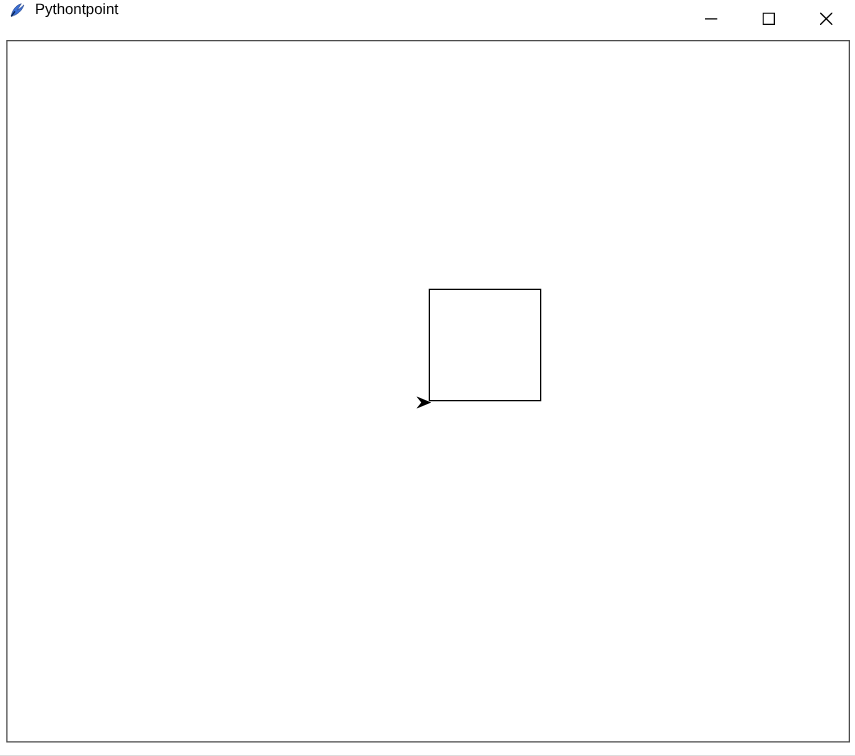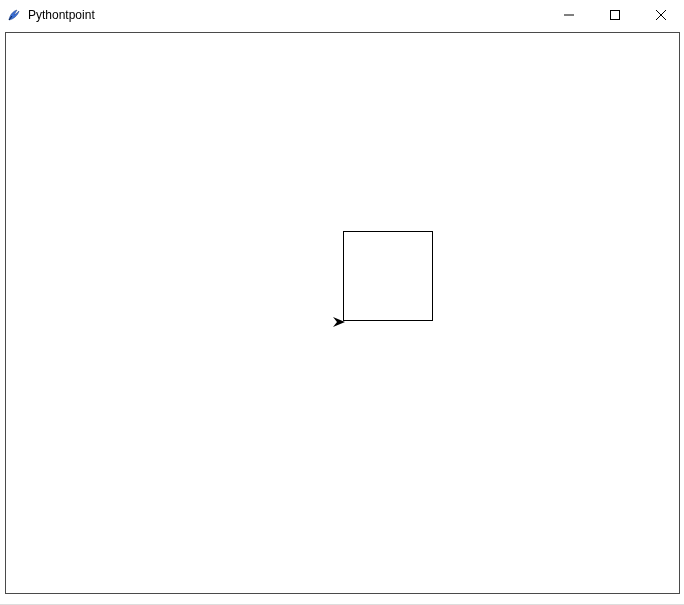--- a/index.html
+++ b/index.html
@@ -15,21 +15,20 @@
       width: 684px;
       height: 605px;
       background: #fff;
       display: flex;
       flex-direction: column;
       border-bottom: 1px solid #ddd;
     }
     .titlebar {
       height: 30px;
       display: flex;
-      align-items: center;
       padding-left: 6px;
       background: #fff;
     }
     .app-icon {
       width: 16px;
       height: 16px;
       margin-right: 6px;
       display: flex;
       align-items: center;
       justify-content: center;

